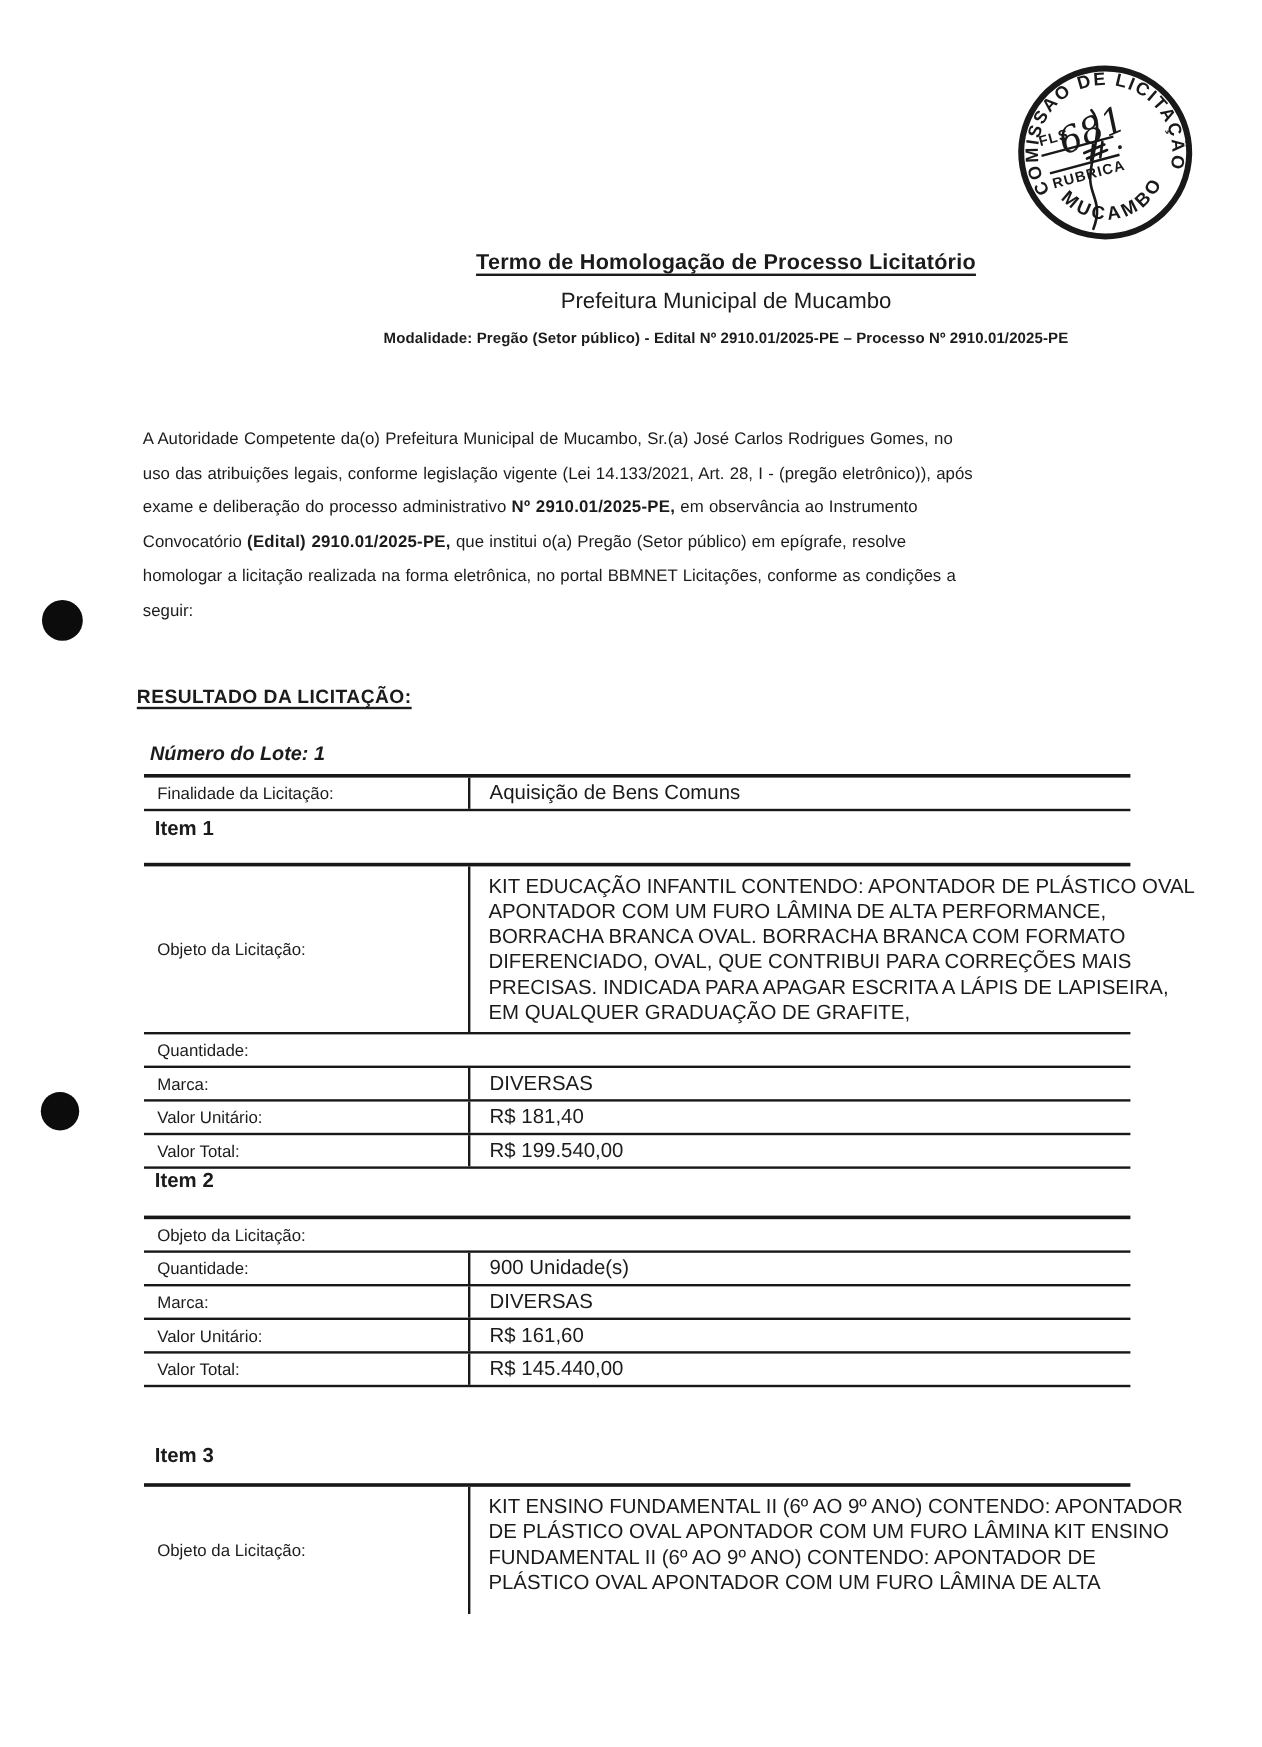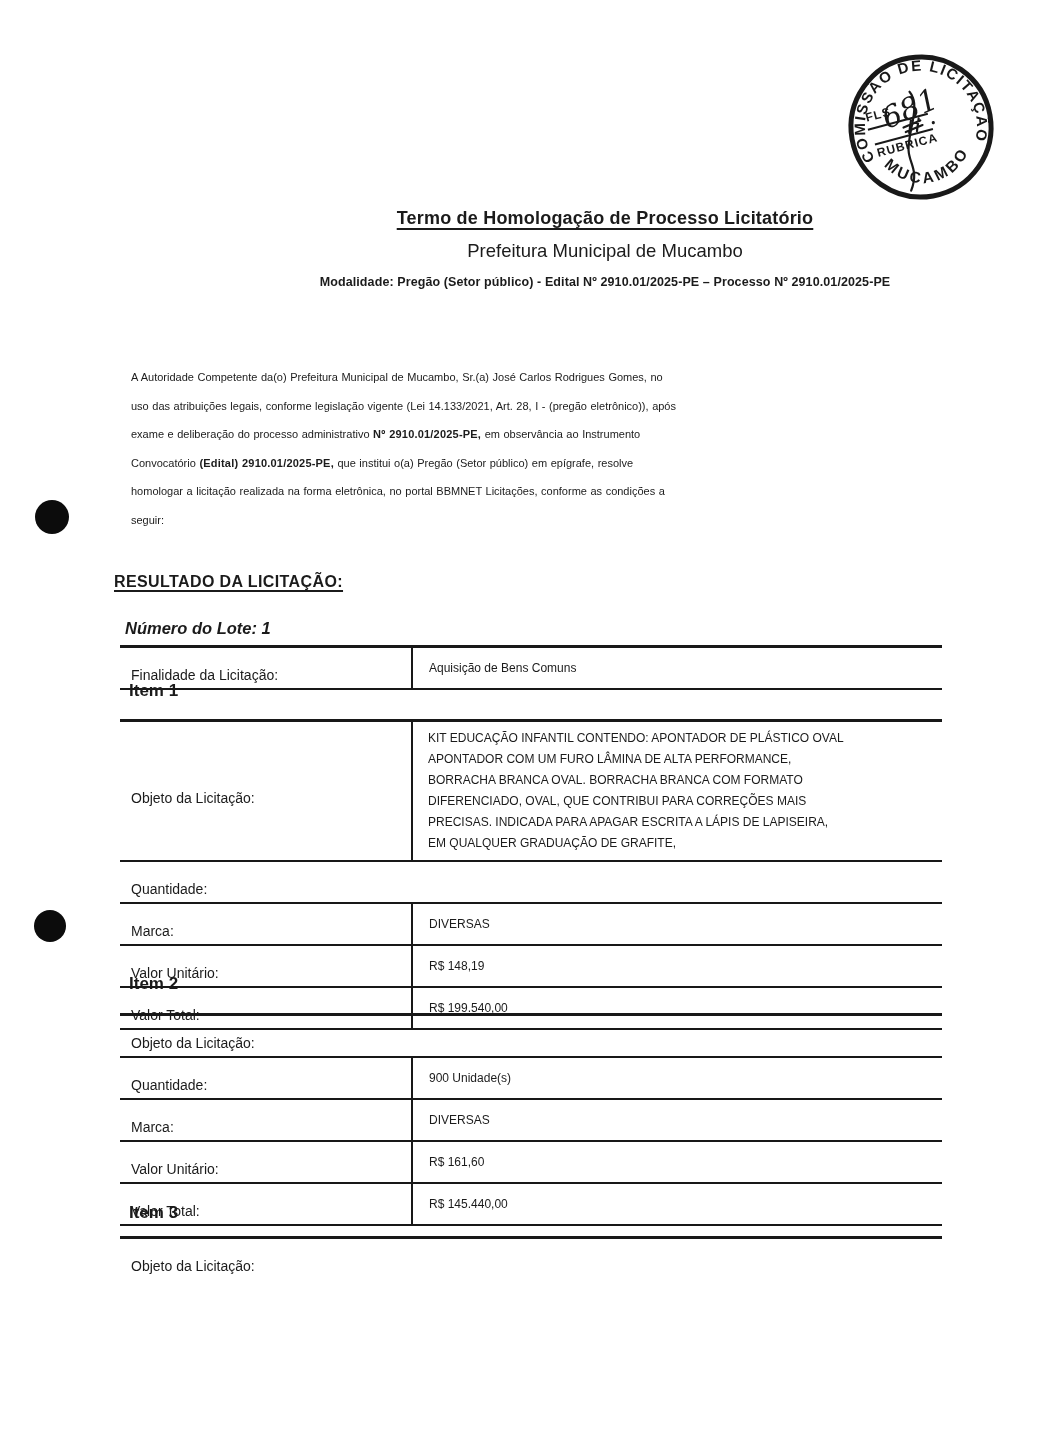--- a/index.html
+++ b/index.html
@@ -7,39 +7,39 @@
     position:relative;width:1052px;height:1456px;background:#ffffff;
     font-family:"Liberation Sans",sans-serif;color:#1b1b1b;overflow:hidden;
   }
   
   .doc-header{position:absolute;left:115px;top:208px;width:980px;text-align:center;}
   .doc-title{font-size:18px;font-weight:bold;margin:0;letter-spacing:.2px;
     text-decoration:underline;text-decoration-thickness:2px;text-underline-offset:4px;}
   .doc-subtitle{font-size:18.5px;margin-top:11px;}
   .doc-modalidade{font-size:12.5px;font-weight:bold;margin-top:13px;letter-spacing:.1px;}
   
-  .intro{position:absolute;left:115px;top:347px;width:850px;margin:16px;
-    font-size:11px;line-height:28.6px;white-space:pre-line;word-spacing:.5px;}
+  .intro{position:absolute;left:115px;top:347px;width:850px;margin:4px;
+    font-size:14px;line-height:28.6px;white-space:pre-line;word-spacing:.5px;}
   .intro b{letter-spacing:.2px;}
   
   .resultado-heading{position:absolute;left:114px;top:573px;font-size:16px;font-weight:bold;
     letter-spacing:.4px;text-decoration:underline;text-decoration-thickness:2px;text-underline-offset:3px;}
   .lote-heading{position:absolute;left:125px;top:619px;font-size:16.5px;font-weight:bold;font-style:italic;}
   .item-heading{position:absolute;left:129px;font-size:17px;font-weight:bold;}
   
   .ltable{position:absolute;left:120px;width:822px;box-sizing:border-box;
     border-top:3px solid #181818;border-bottom:2.5px solid #181818;}
   .ltable.cut{border-bottom:none;}
   .lrow{display:flex;border-bottom:2px solid #181818;}
   .lrow:last-child{border-bottom:none;}
-  .lcell-label{flex:0 0 270px;width:270px;box-sizing:border-box;padding:17px 8px 3px 11px;
+  .lcell-label{flex:0 0 270px;width:270px;box-sizing:border-box;padding:3px 8px 3px 11px;
     display:flex;align-items:center;font-size:14px;line-height:20px;min-height:26px;}
   .lcell-value{flex:1;box-sizing:border-box;border-left:2.5px solid #181818;
-    padding:3px 8px 3px 16px;font-size:12px;line-height:20px;min-height:26px;
-    display:flex;align-items:center;margin-left:21px;}
+    padding:3px 8px 3px 16px;font-size:17px;line-height:20px;min-height:26px;
+    display:flex;align-items:center;}
   .lcell-value.multi{white-space:pre;align-items:flex-start;
     padding-top:6px;padding-bottom:6px;line-height:21px;padding-left:15px;}
   .ltable.cut .lcell-value.multi{min-height:106px;}
   
   .footer{position:absolute;left:0;top:1394px;width:1052px;text-align:center;font-size:15.5px;}
   
   .hole{position:absolute;background:#0c0c0c;border-radius:50%;}
   .hole1{left:35px;top:500px;width:34px;height:34px;}
   .hole2{left:34px;top:910px;width:32px;height:32px;}
   
@@ -122,21 +122,21 @@
     </div>
     <div class="lrow">
       <div class="lcell-label">Quantidade:</div>
     </div>
     <div class="lrow">
       <div class="lcell-label">Marca:</div>
       <div class="lcell-value">DIVERSAS</div>
     </div>
     <div class="lrow">
       <div class="lcell-label">Valor Unitário:</div>
-      <div class="lcell-value">R$ 148,19</div>
+      <div class="lcell-value">R$ 181,40</div>
     </div>
     <div class="lrow">
       <div class="lcell-label">Valor Total:</div>
       <div class="lcell-value">R$ 199.540,00</div>
     </div>
   </div>
 
   <div class="item-heading" style="top:974px">Item 2</div>
   <div class="ltable" style="top:1013px">
     <div class="lrow">
@@ -157,17 +157,21 @@
     <div class="lrow">
       <div class="lcell-label">Valor Total:</div>
       <div class="lcell-value">R$ 145.440,00</div>
     </div>
   </div>
 
   <div class="item-heading" style="top:1203px">Item 3</div>
   <div class="ltable cut" style="top:1236px">
     <div class="lrow">
       <div class="lcell-label">Objeto da Licitação:</div>
+      <div class="lcell-value multi">KIT ENSINO FUNDAMENTAL II (6º AO 9º ANO) CONTENDO: APONTADOR
+DE PLÁSTICO OVAL APONTADOR COM UM FURO LÂMINA KIT ENSINO
+FUNDAMENTAL II (6º AO 9º ANO) CONTENDO: APONTADOR DE
+PLÁSTICO OVAL APONTADOR COM UM FURO LÂMINA DE ALTA</div>
     </div>
   </div>
 
 
 </div>
 
 </body></html>

